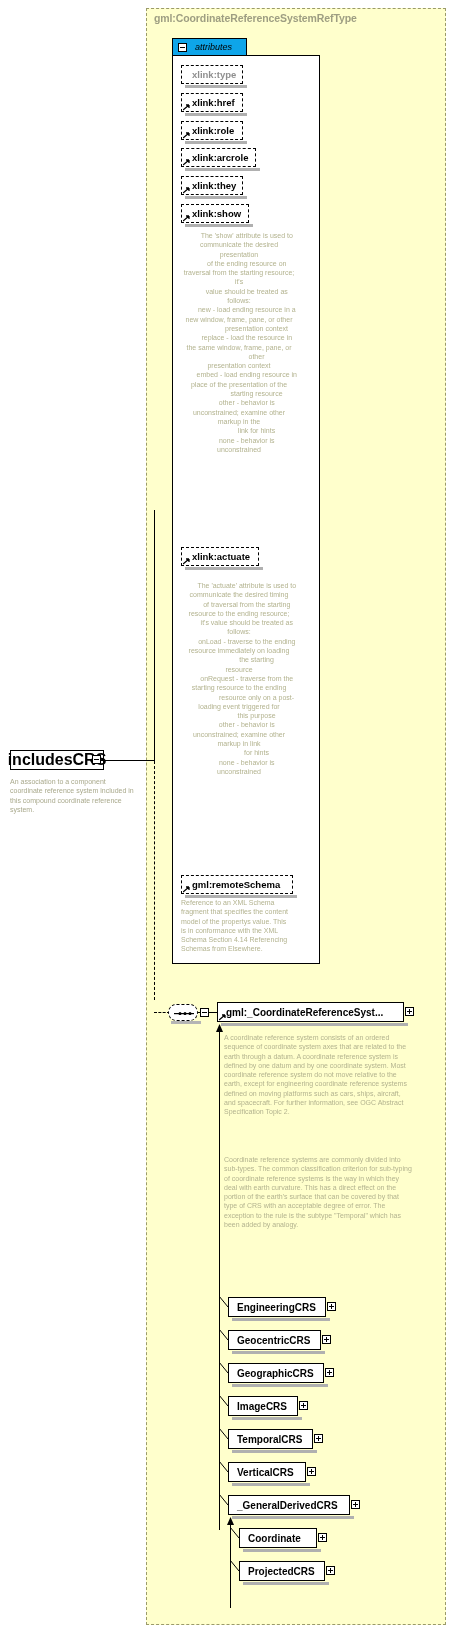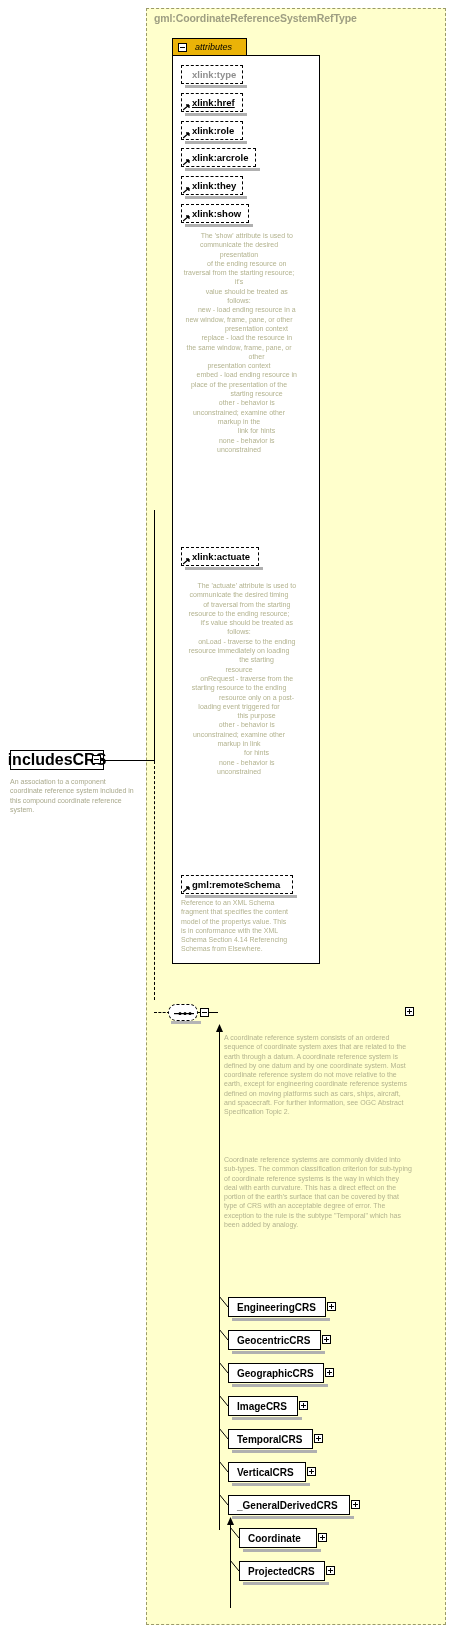--- a/index.html
+++ b/index.html
@@ -20,21 +20,21 @@
     font-size:10.5px;font-weight:bold;color:#9e9e82;letter-spacing:-0.1px;
   }
 
   
   .attrs-box{
     position:absolute;left:172px;top:55px;width:148px;height:909px;
     background:#ffffff;border:1px solid #000;box-sizing:border-box;
   }
   .attrs-tab{
     position:absolute;left:172px;top:38px;width:75px;height:17px;
-    background:#eab308;border:1px solid #000;border-bottom:none;
+    background:#0ea5e9;border:1px solid #000;border-bottom:none;
     box-sizing:border-box;
   }
   .attrs-tab .lbl{
     position:absolute;left:22px;top:3px;font-size:9px;font-style:italic;color:#000;
   }
   .minus-box{
     position:absolute;width:9px;height:9px;background:#fff;
     border:1px solid #000;box-sizing:border-box;
   }
   .minus-box::before{
@@ -133,21 +133,21 @@
   <div class="attrs-tab">
     <div class="minus-box" style="left:5px;top:4px;"></div>
     <div class="lbl">attributes</div>
   </div>
 
   <div class="attr-node optional" style="left:181px;top:65px;width:62px;">
     <span class="nlabel">xlink:type</span>
     <span class="shadow" style="width:62px;"></span>
   </div>
 
-  <div class="attr-node" style="left:181px;top:93px;width:62px;text-decoration:underline;">
+  <div class="attr-node" style="left:181px;top:93px;width:62px;">
     <span class="arrow">
       <svg width="7" height="7" viewBox="0 0 7 7">
           <path d="M0,6 L6,1 M6,1 L3,1 M6,1 L6,4" stroke="#000" stroke-width="1.3" fill="none"></path>
         </svg>
     </span>
     <span class="nlabel">xlink:href</span>
     <span class="shadow" style="width:62px;"></span>
   </div>
 
   <div class="attr-node" style="left:181px;top:121px;width:62px;">
@@ -257,20 +257,29 @@
       <rect x="0" y="1" width="20" height="1.2" fill="#000"></rect>
       <circle cx="6" cy="1.6" r="1.5" fill="#000"></circle>
       <circle cx="11" cy="1.6" r="1.5" fill="#000"></circle>
       <circle cx="16" cy="1.6" r="1.5" fill="#000"></circle>
     </svg>
   </div>
   <div class="minus-box" style="left:200px;top:1008px;"></div>
   <div class="ln h" style="left:198px;top:1012px;width:3px;"></div>
   <div class="ln h" style="left:209px;top:1012px;width:9px;"></div>
 
+  <div class="node" style="left:217px;top:1002px;width:187px;">
+    <span class="arrow">
+      <svg width="7" height="7" viewBox="0 0 7 7">
+          <path d="M0,6 L6,1 M6,1 L3,1 M6,1 L6,4" stroke="#000" stroke-width="1.3" fill="none"></path>
+        </svg>
+    </span>
+    <span class="nlabel">gml:_CoordinateReferenceSyst...</span>
+    <span class="shadow" style="left:3px;top:20px;width:187px;"></span>
+  </div>
   <div class="plus-box" style="left:405px;top:1007px;"></div>
 
   <div class="ln v" style="left:219px;top:1030px;height:500px;"></div>
   <svg style="position:absolute;left:215px;top:1024px;" width="9" height="9" viewBox="0 0 9 9">
     <path d="M4.5,0 L8,8 L1,8 Z" fill="#000"></path>
   </svg>
 
   <div class="doc" style="left:224px;top:1033px;width:190px;">A coordinate reference system consists of an ordered sequence of coordinate system axes that are related to the earth through a datum. A coordinate reference system is defined by one datum and by one coordinate system. Most coordinate reference system do not move relative to the earth, except for engineering coordinate reference systems defined on moving platforms such as cars, ships, aircraft, and spacecraft. For further information, see OGC Abstract Specification Topic 2.</div>
   <div class="doc" style="left:224px;top:1155px;width:190px;">Coordinate reference systems are commonly divided into sub-types. The common classification criterion for sub-typing of coordinate reference systems is the way in which they deal with earth curvature. This has a direct effect on the portion of the earth's surface that can be covered by that type of CRS with an acceptable degree of error. The exception to the rule is the subtype "Temporal" which has been added by analogy.</div>
 

